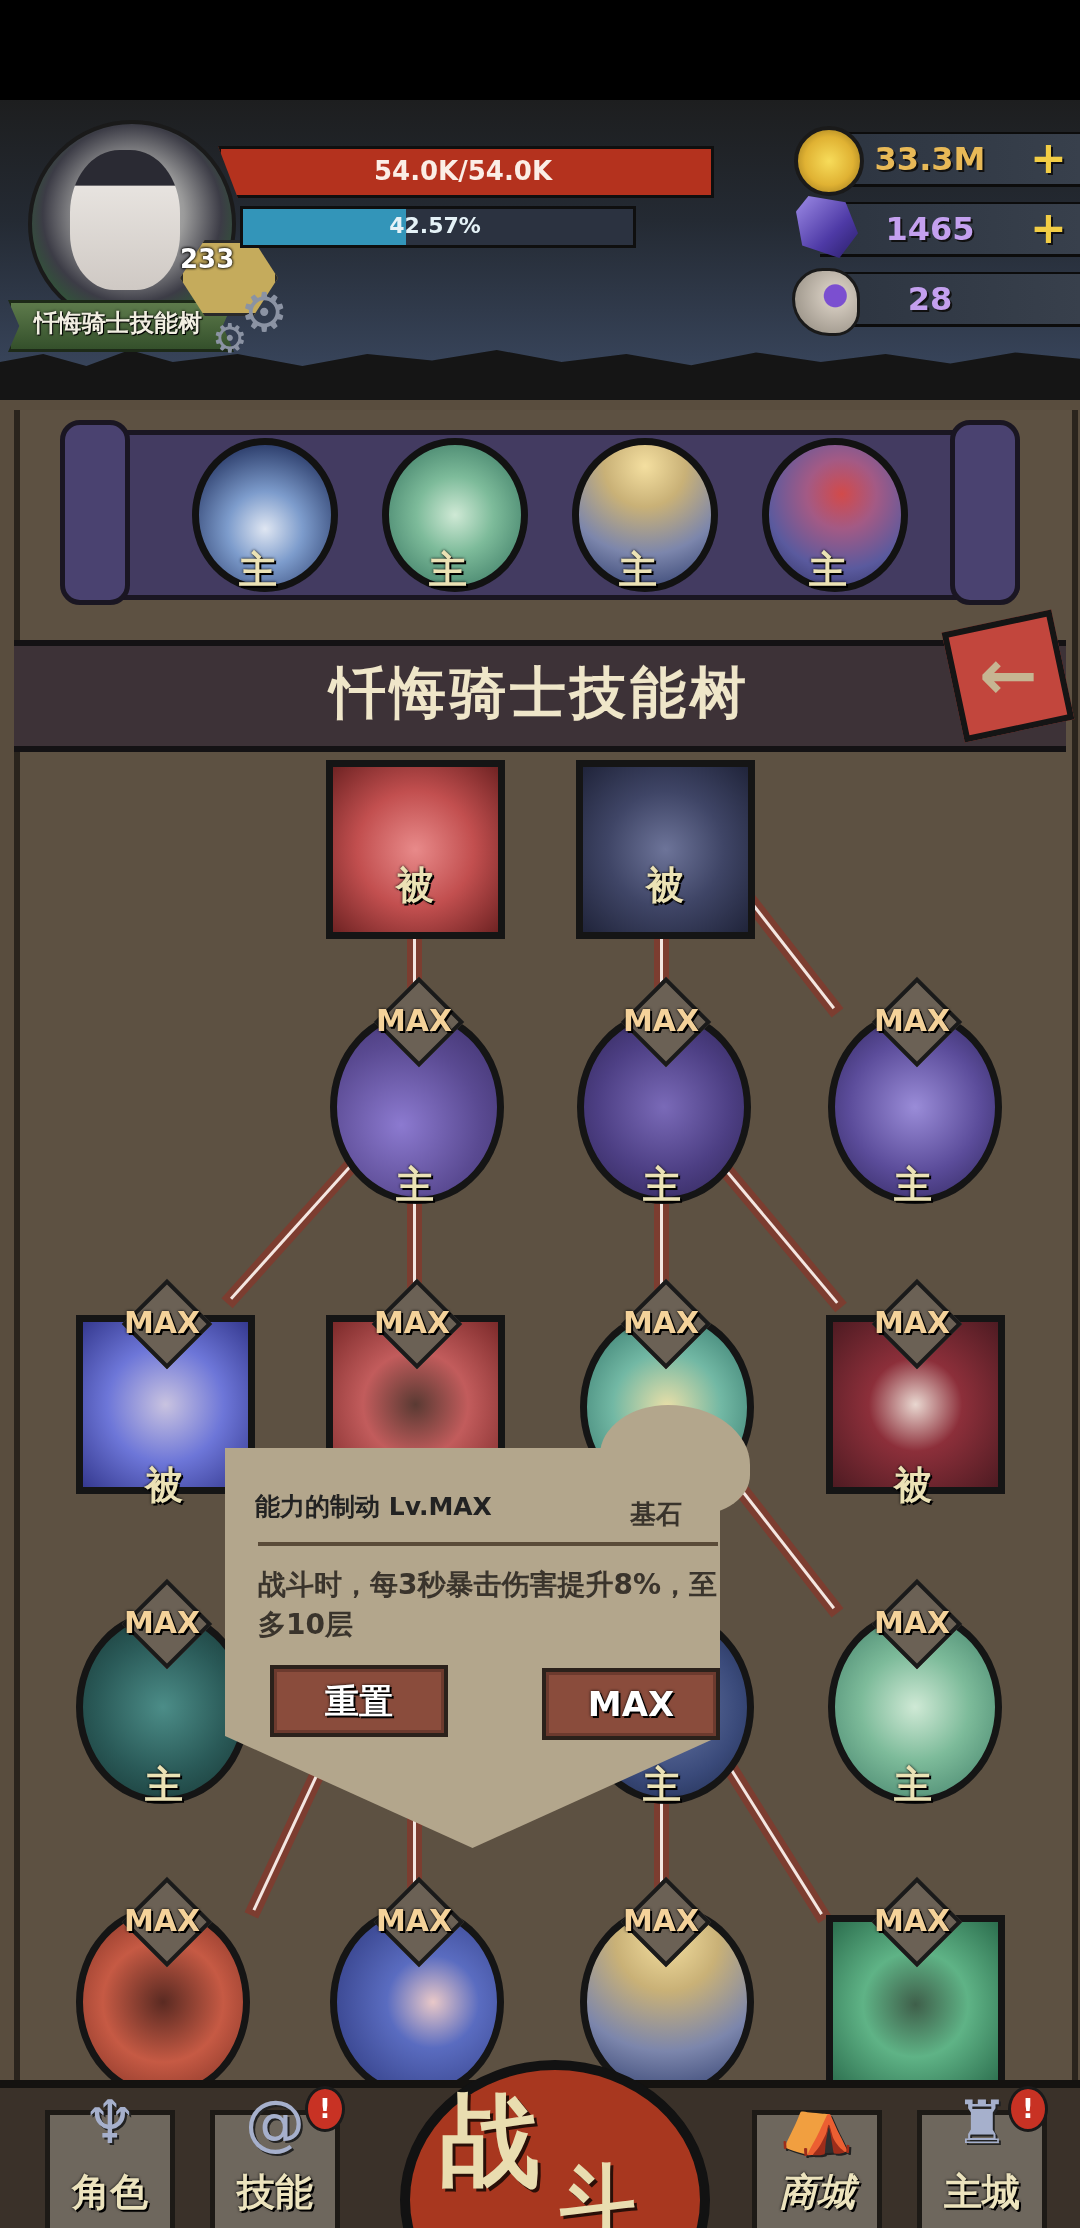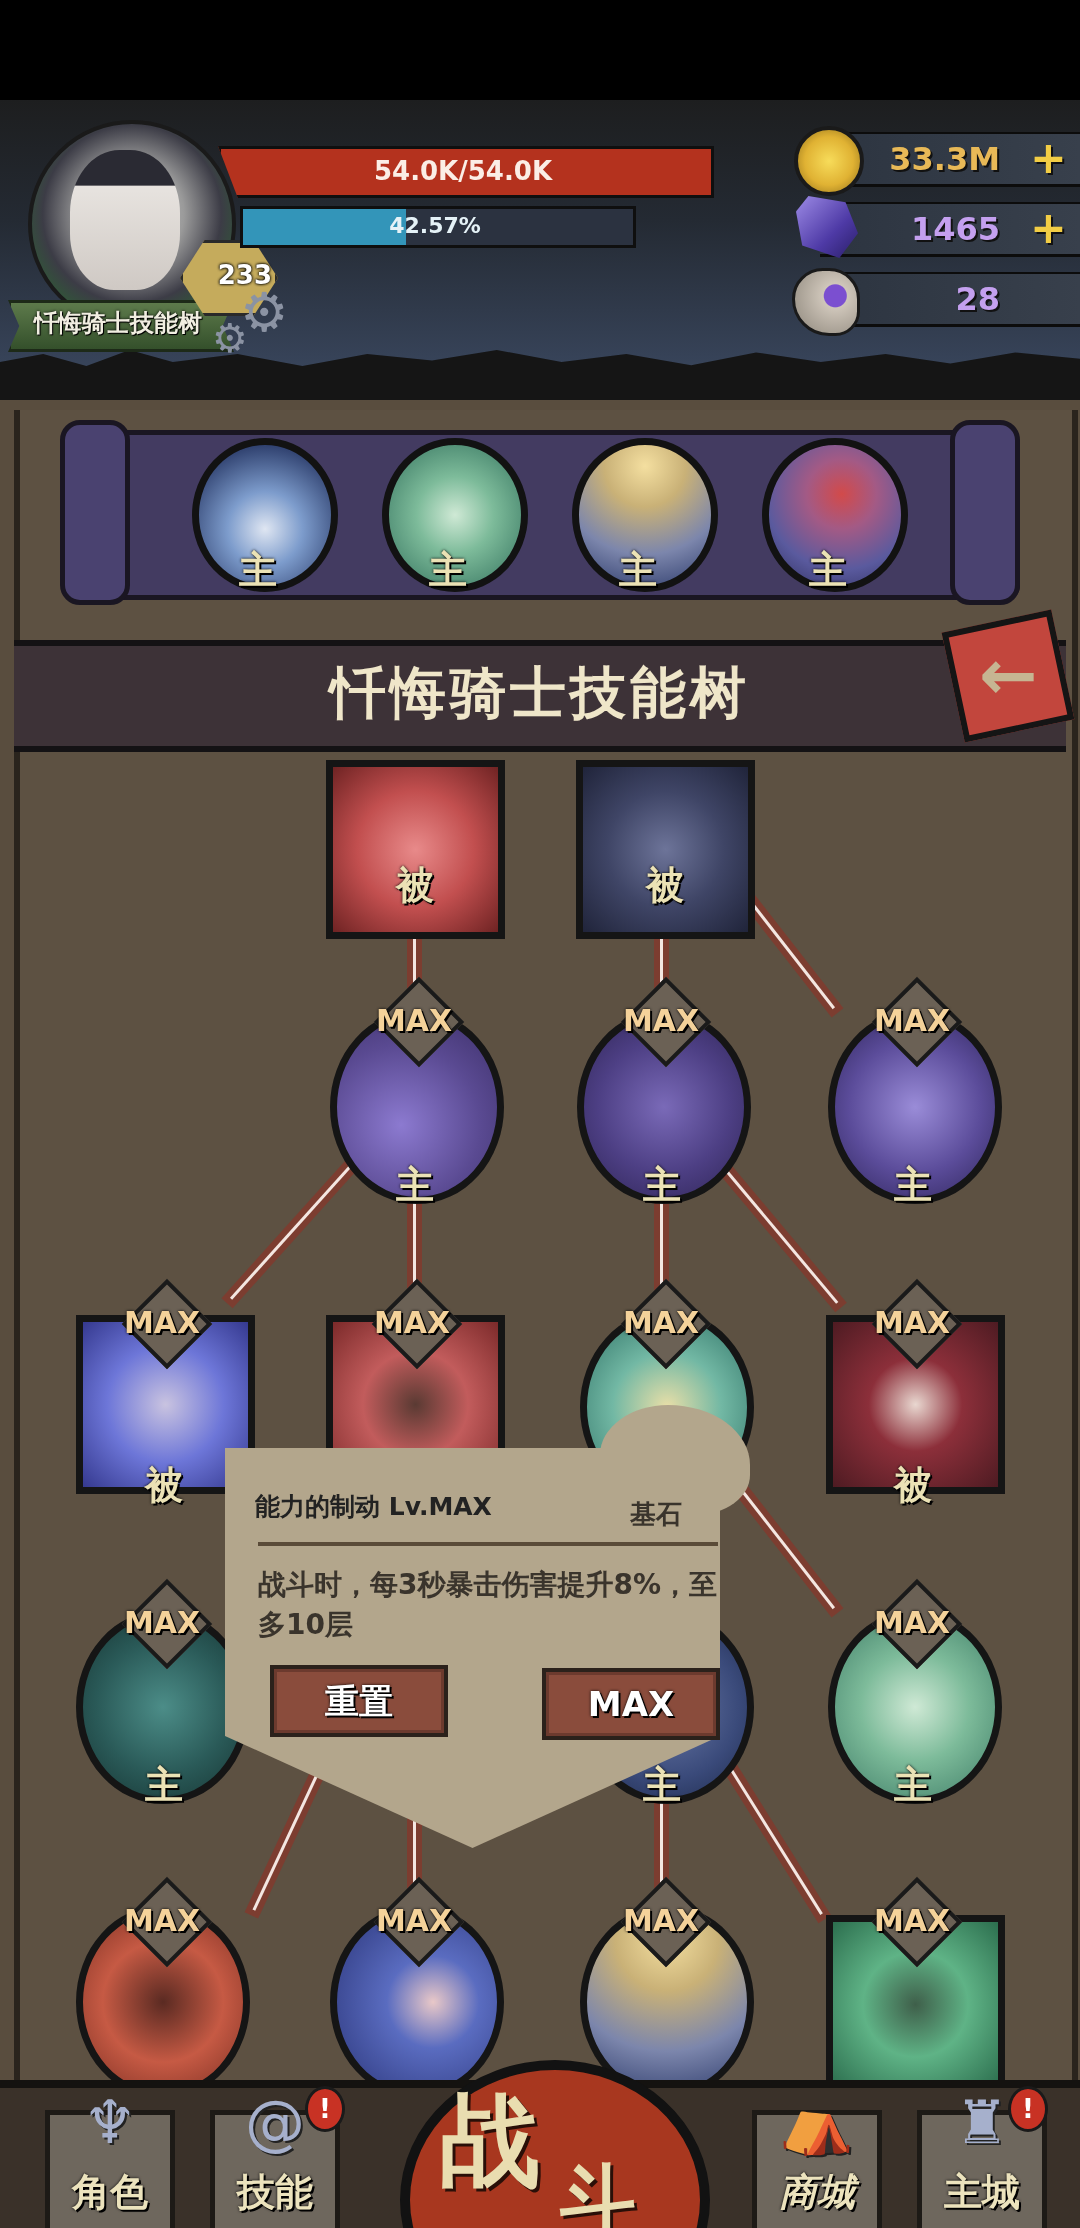--- a/index.html
+++ b/index.html
@@ -5,29 +5,29 @@
   html,body{margin:0;padding:0;}
   body{width:1080px;height:2228px;position:relative;overflow:hidden;background:#000;font-family:"DejaVu Sans","Liberation Sans",sans-serif;}
   .abs{position:absolute;}
   #header{left:0;top:100px;width:1080px;height:300px;background:linear-gradient(180deg,#1d1e1f 0%,#242a33 40%,#3c4a63 100%);}
   #grass{left:0;top:330px;width:1080px;height:80px;background:#151515;clip-path:polygon(0 40%,4% 30%,8% 45%,12% 25%,16% 40%,22% 30%,28% 45%,34% 30%,40% 38%,46% 25%,52% 40%,58% 30%,64% 44%,70% 28%,76% 40%,82% 30%,88% 42%,94% 28%,100% 36%,100% 100%,0 100%);}
   #avatar{left:28px;top:120px;width:200px;height:200px;border-radius:50%;background:radial-gradient(circle at 50% 45%,#d9d9d9 0%,#9a9a9a 35%,#3c3c46 60%,#2f5a36 78%,#1d3a22 100%);border:4px solid #1a1a1a;}
   #avatar-face{left:70px;top:150px;width:110px;height:140px;border-radius:45% 45% 40% 40%;background:linear-gradient(180deg,#2a2a33 0%,#2a2a33 25%,#e7e3df 26%,#cfc9c4 100%);}
   #name-ribbon{left:8px;top:300px;width:220px;height:46px;background:linear-gradient(180deg,#5d7a4b,#34502b);border:3px solid #1d2a18;clip-path:polygon(0 0,100% 0,95% 50%,100% 100%,0 100%,5% 50%);}
   #name-text{left:8px;top:300px;width:220px;height:46px;line-height:46px;text-align:center;color:#f1eee1;font-size:24px;font-weight:bold;text-shadow:0 0 3px #000,1px 1px 0 #000;}
   #level-badge{left:180px;top:240px;width:92px;height:70px;background:#c5ab5c;border:3px solid #2a2a2a;clip-path:polygon(25% 0,75% 0,100% 50%,75% 100%,25% 100%,0 50%);}
-  #level-text{left:180px;top:240px;width:92px;height:70px;line-height:70px;text-align:right;color:#fff;font-size:26px;font-weight:bold;text-shadow:0 0 3px #000,0 0 3px #000;}
+  #level-text{left:180px;top:224px;width:92px;height:70px;line-height:70px;text-align:left;color:#fff;font-size:26px;font-weight:bold;text-shadow:0 0 3px #000,0 0 3px #000;}
   .gear{color:#8b93a3;font-size:54px;line-height:1;}
   #hp-bar{left:218px;top:146px;width:490px;height:46px;background:#b4321e;border:3px solid #0f0f0f;clip-path:polygon(0 0,100% 0,100% 100%,4% 100%);}
   #hp-text{left:218px;top:146px;width:490px;height:46px;line-height:50px;text-align:center;color:#fbeee6;font-size:26px;font-weight:bold;}
   #xp-bar{left:240px;top:206px;width:390px;height:36px;background:#2b3240;border:3px solid #0f0f0f;}
   #xp-fill{left:243px;top:209px;width:163px;height:36px;background:#3395b9;}
   #xp-text{left:240px;top:206px;width:390px;height:40px;line-height:40px;text-align:center;color:#e5f2f7;font-size:22px;font-weight:bold;}
   .cur-row{left:820px;width:260px;height:50px;background:linear-gradient(90deg,#2c3440,#38404c);border-bottom:3px solid #0c0c0c;border-top:2px solid #0c0c0c;}
-  .cur-val{font-size:32px;font-weight:bold;text-align:right;line-height:50px;text-shadow:2px 2px 0 #111;}
+  .cur-val{font-size:32px;font-weight:bold;text-align:center;line-height:50px;text-shadow:2px 2px 0 #111;}
   .cur-plus{color:#f2cd45;font-size:44px;font-weight:bold;line-height:48px;text-shadow:2px 2px 0 #111;}
   .cur-icon{width:62px;height:62px;}
   #panel{left:0;top:400px;width:1080px;height:1680px;background:#594d3e;}
   #panel-inner{left:14px;top:410px;width:1052px;height:1670px;background:#5d5142;border-left:6px solid #2a241d;border-right:6px solid #2a241d;}
   #scroll{left:70px;top:430px;width:940px;height:160px;background:#433b61;border:5px solid #1a1622;border-radius:14px;}
   #scroll-end-l{left:60px;top:420px;width:60px;height:175px;background:#4a4270;border:5px solid #1a1622;border-radius:20px;}
   #scroll-end-r{left:950px;top:420px;width:60px;height:175px;background:#4a4270;border:5px solid #1a1622;border-radius:20px;}
   .top-skill{width:132px;height:140px;border-radius:50%;border:7px solid #121212;top:438px;}
   .type-label{color:#ebe2b5;font-size:38px;font-weight:bold;text-align:center;text-shadow:0 0 3px #000,2px 2px 0 #000;width:80px;}
   #title-bar{left:14px;top:640px;width:1052px;height:100px;background:#3d3237;border-top:6px solid #141214;border-bottom:6px solid #141214;}

